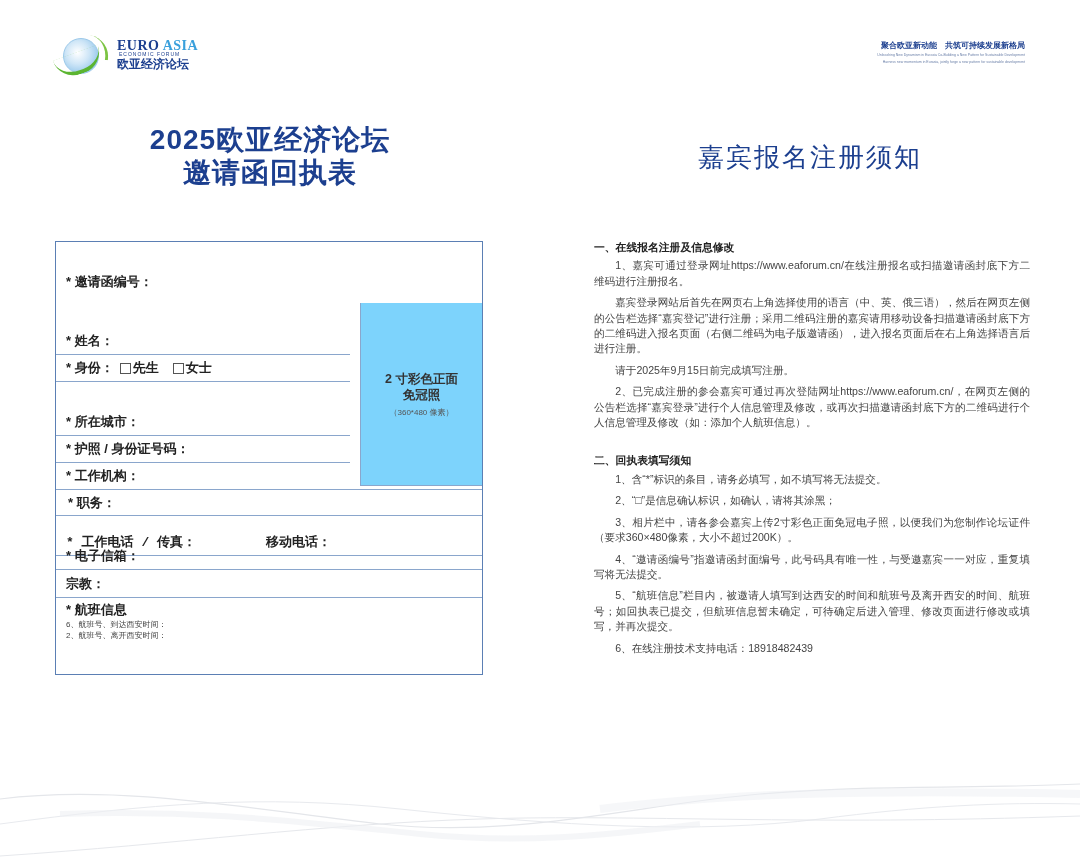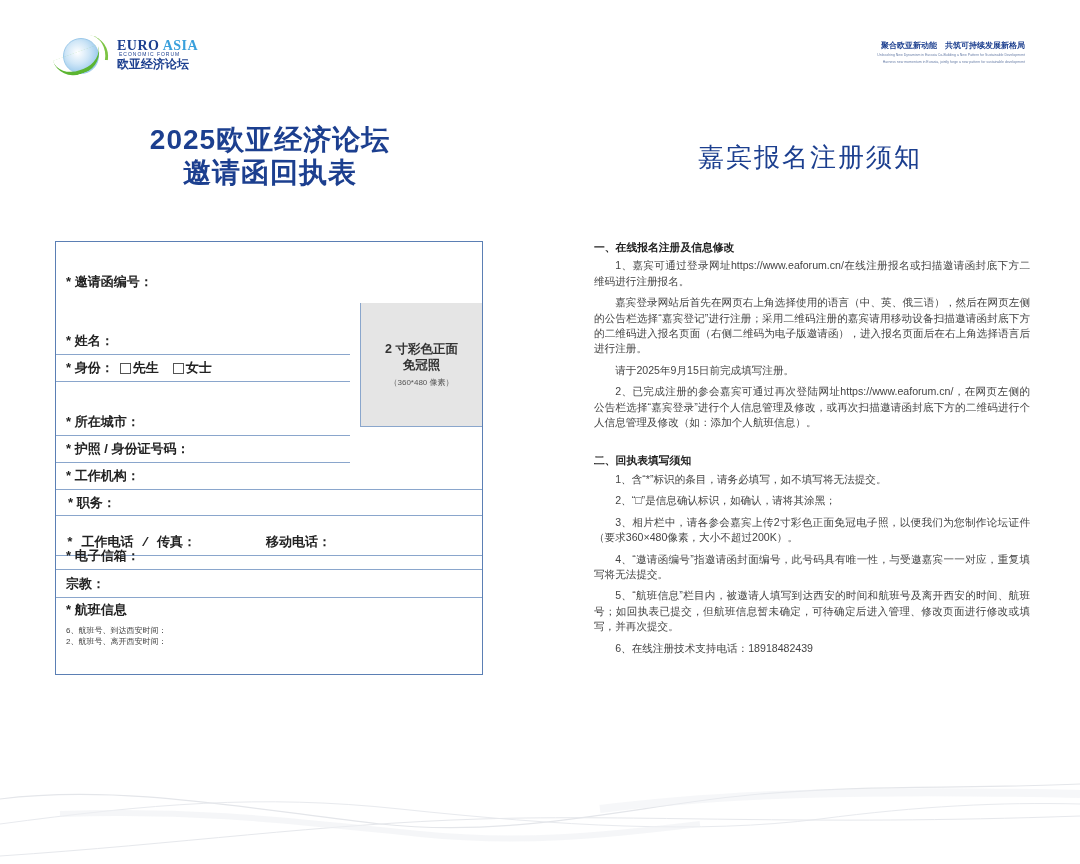--- a/index.html
+++ b/index.html
@@ -37,32 +37,32 @@
 
   
   .form { position:absolute; left:55px; top:241px; width:428px; height:434px;
     border:1.5px solid #5b7fb4; box-sizing:border-box; background:#fff; }
   .row { position:absolute; left:0; right:0; border-bottom:1.5px solid #8aa6cc; box-sizing:border-box;
     font-size:13px; font-weight:bold; color:#222; padding-left:10px; display:flex; align-items:center;margin-top:24px; }
   .row.half { right:132px; }
   .banner { position:absolute; left:0; right:0; top:32px; height:29px;
     background:linear-gradient(90deg,#2ba5e0 0%, #2a9ddc 35%, #1f4ca3 70%, #182b8a 100%);
     color:#fff; font-size:14px; font-weight:bold; display:flex; align-items:center; justify-content:center; }
-  .photo { position:absolute; right:0; top:61px; width:122px; height:124px;
+  .photo { position:absolute; right:0; top:61px; width:122px; height:183px;
     border-left:1.5px solid #8aa6cc; border-bottom:1.5px solid #8aa6cc; box-sizing:border-box;
-    display:flex; flex-direction:column; align-items:center; justify-content:center; background:#e5e5e5; }
+    display:flex; flex-direction:column; align-items:center; justify-content:center; background:#7dd3fc; }
   .photo-l1 { font-size:12.5px; font-weight:bold; color:#333; line-height:16px; }
   .photo-l2 { font-size:12.5px; font-weight:bold; color:#333; line-height:16px; }
   .photo-l3 { font-size:8px; color:#555; margin-top:4px; }
   .chk { display:inline-block; width:9px; height:9px; border:1px solid #555; margin:0 2px 0 6px; vertical-align:-1px; }
   .mobile-label { position:absolute; left:210px; }
   .flight { position:absolute; left:10px; top:358px; }
   .flight-title { font-size:13px; font-weight:bold; color:#222; }
   .flight-line { font-size:8px; color:#444; line-height:11px; }
-  .flight-title-wrap { margin-bottom:6px; }
+  .flight-title-wrap { }
 
   
   .notice { position:absolute; left:594px; top:240px; width:436px; font-size:10.6px; color:#444; line-height:15.4px; }
   .sec-h { font-weight:bold; color:#222; font-size:10.8px; margin-bottom:3px; }
   .para { text-indent:2em; margin:0 0 6px 0; text-align:justify; }
   .gap { height:17px; }
 
   
   .waves { position:absolute; left:0; bottom:0; width:1080px; height:100px; }
 </style>

